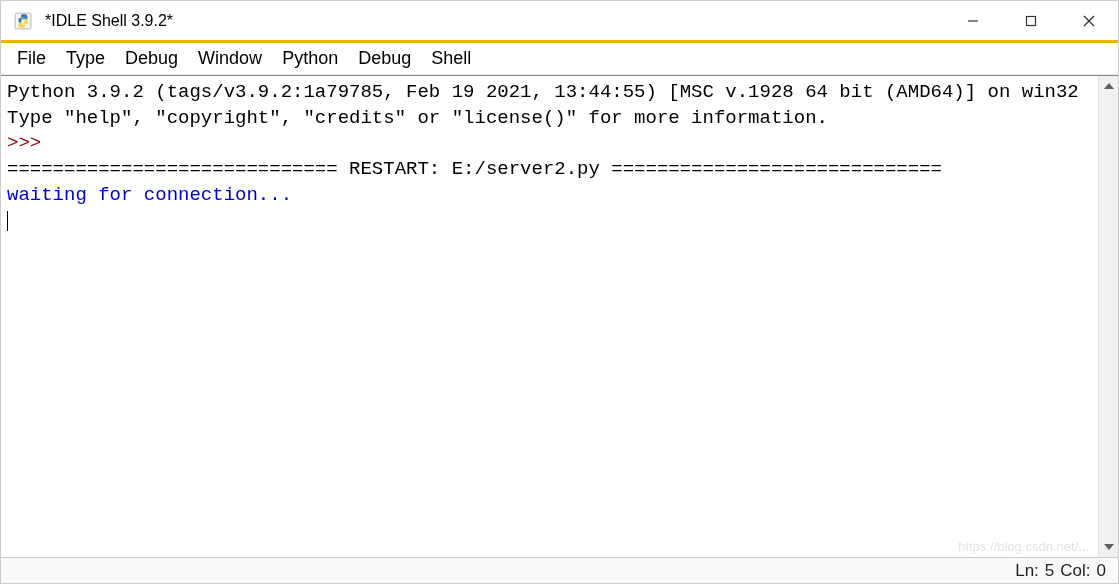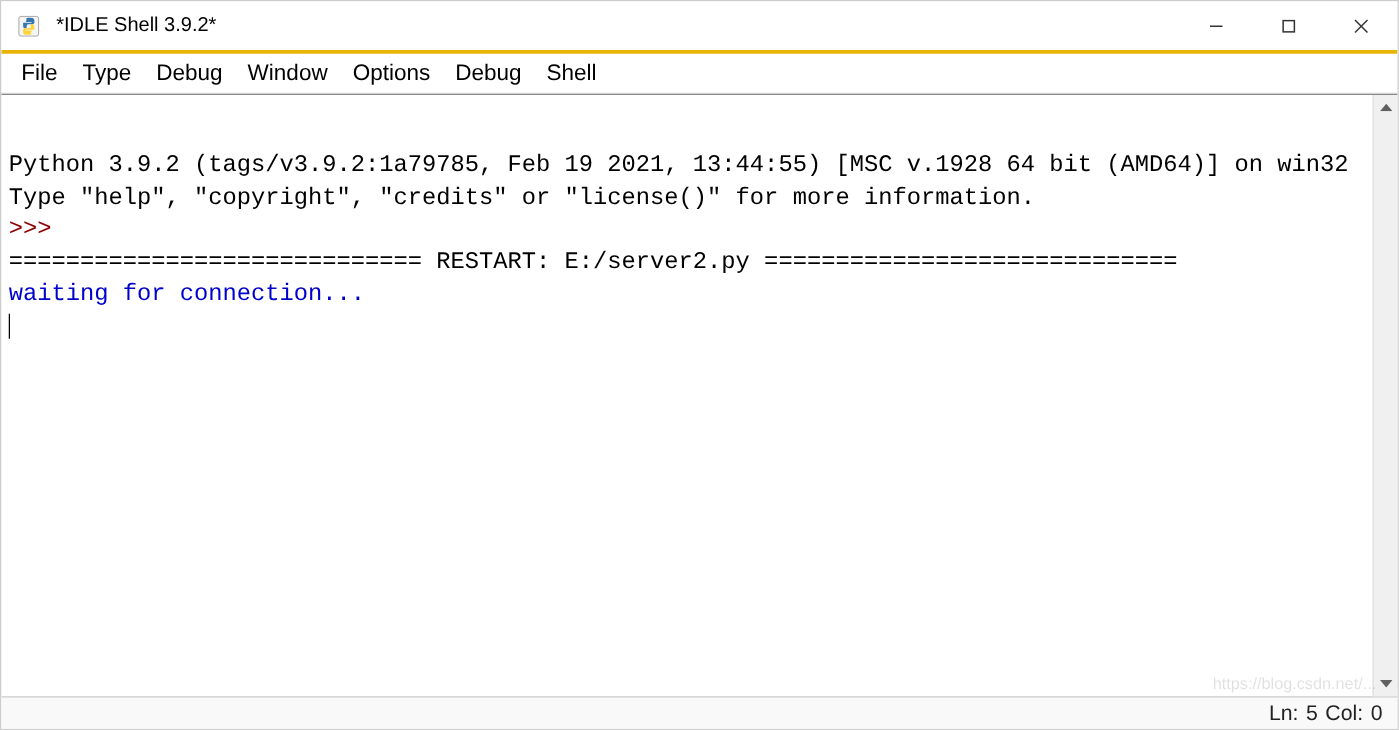--- a/index.html
+++ b/index.html
@@ -70,21 +70,20 @@
     .editor {
       flex: 1;
       padding: 4px 6px;
       font-family: "Consolas", "Courier New", monospace;
       font-size: 19px;
       line-height: 1.35;
       white-space: pre-wrap;
       word-break: break-all;
       color: #000;
       overflow: hidden;
-      margin-top: 40px;
     }
     .editor .prompt {
       color: #8b0000;
     }
     .editor .output {
       color: #0000cc;
     }
     .cursor-line {
       display: inline-block;
       width: 1px;
@@ -120,21 +119,21 @@
       font-size: 17px;
       color: #222;
       border-top: 1px solid #ccc;
       background: #f9f9f9;
     }
     .status-seg {
       margin-left: 6px;
     }
     .watermark {
       position: absolute;
-      right: 18px;
+      right: 30px;
       bottom: 30px;
       font-size: 13px;
       color: rgba(0,0,0,0.12);
       pointer-events: none;
     }
   </style>
 </head>
 <body>
 
 <div class="titlebar">
@@ -166,21 +165,21 @@
         </svg>
     </div>
   </div>
 </div>
 
 <div class="menubar">
   <div class="menu-item">File</div>
   <div class="menu-item">Type</div>
   <div class="menu-item">Debug</div>
   <div class="menu-item">Window</div>
-  <div class="menu-item">Options</div>
+  <div class="menu-item">Python</div>
   <div class="menu-item">Debug</div>
   <div class="menu-item">Shell</div>
 </div>
 
 <div class="content-wrap">
   <div class="editor"><span>Python 3.9.2 (tags/v3.9.2:1a79785, Feb 19 2021, 13:44:55) [MSC v.1928 64 bit (AMD64)] on win32</span>
 <span>Type "help", "copyright", "credits" or "license()" for more information.</span>
 <span class="prompt">&gt;&gt;&gt; </span>
 <span>============================= RESTART: E:/server2.py =============================</span>
 <span class="output">waiting for connection...</span>

